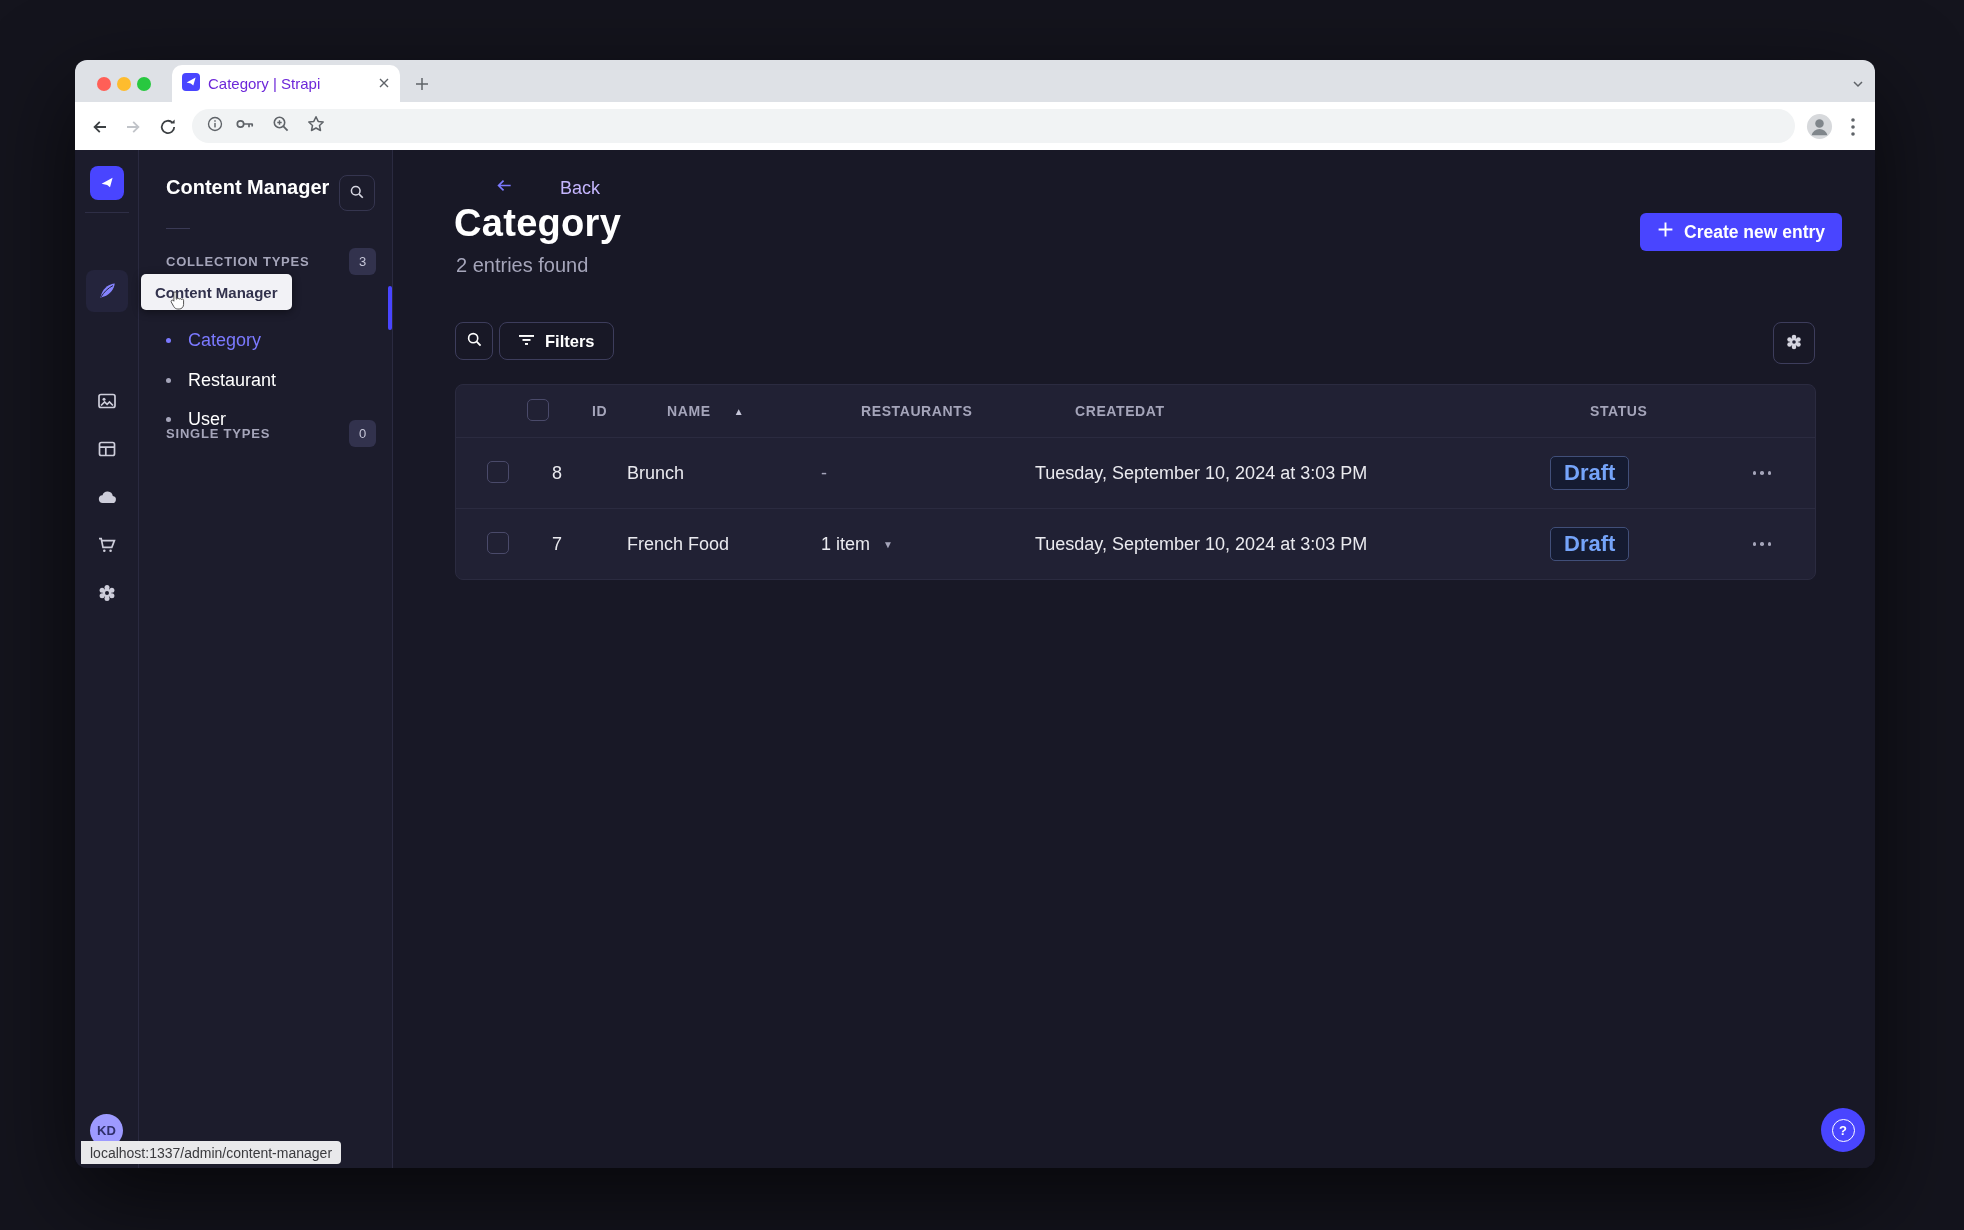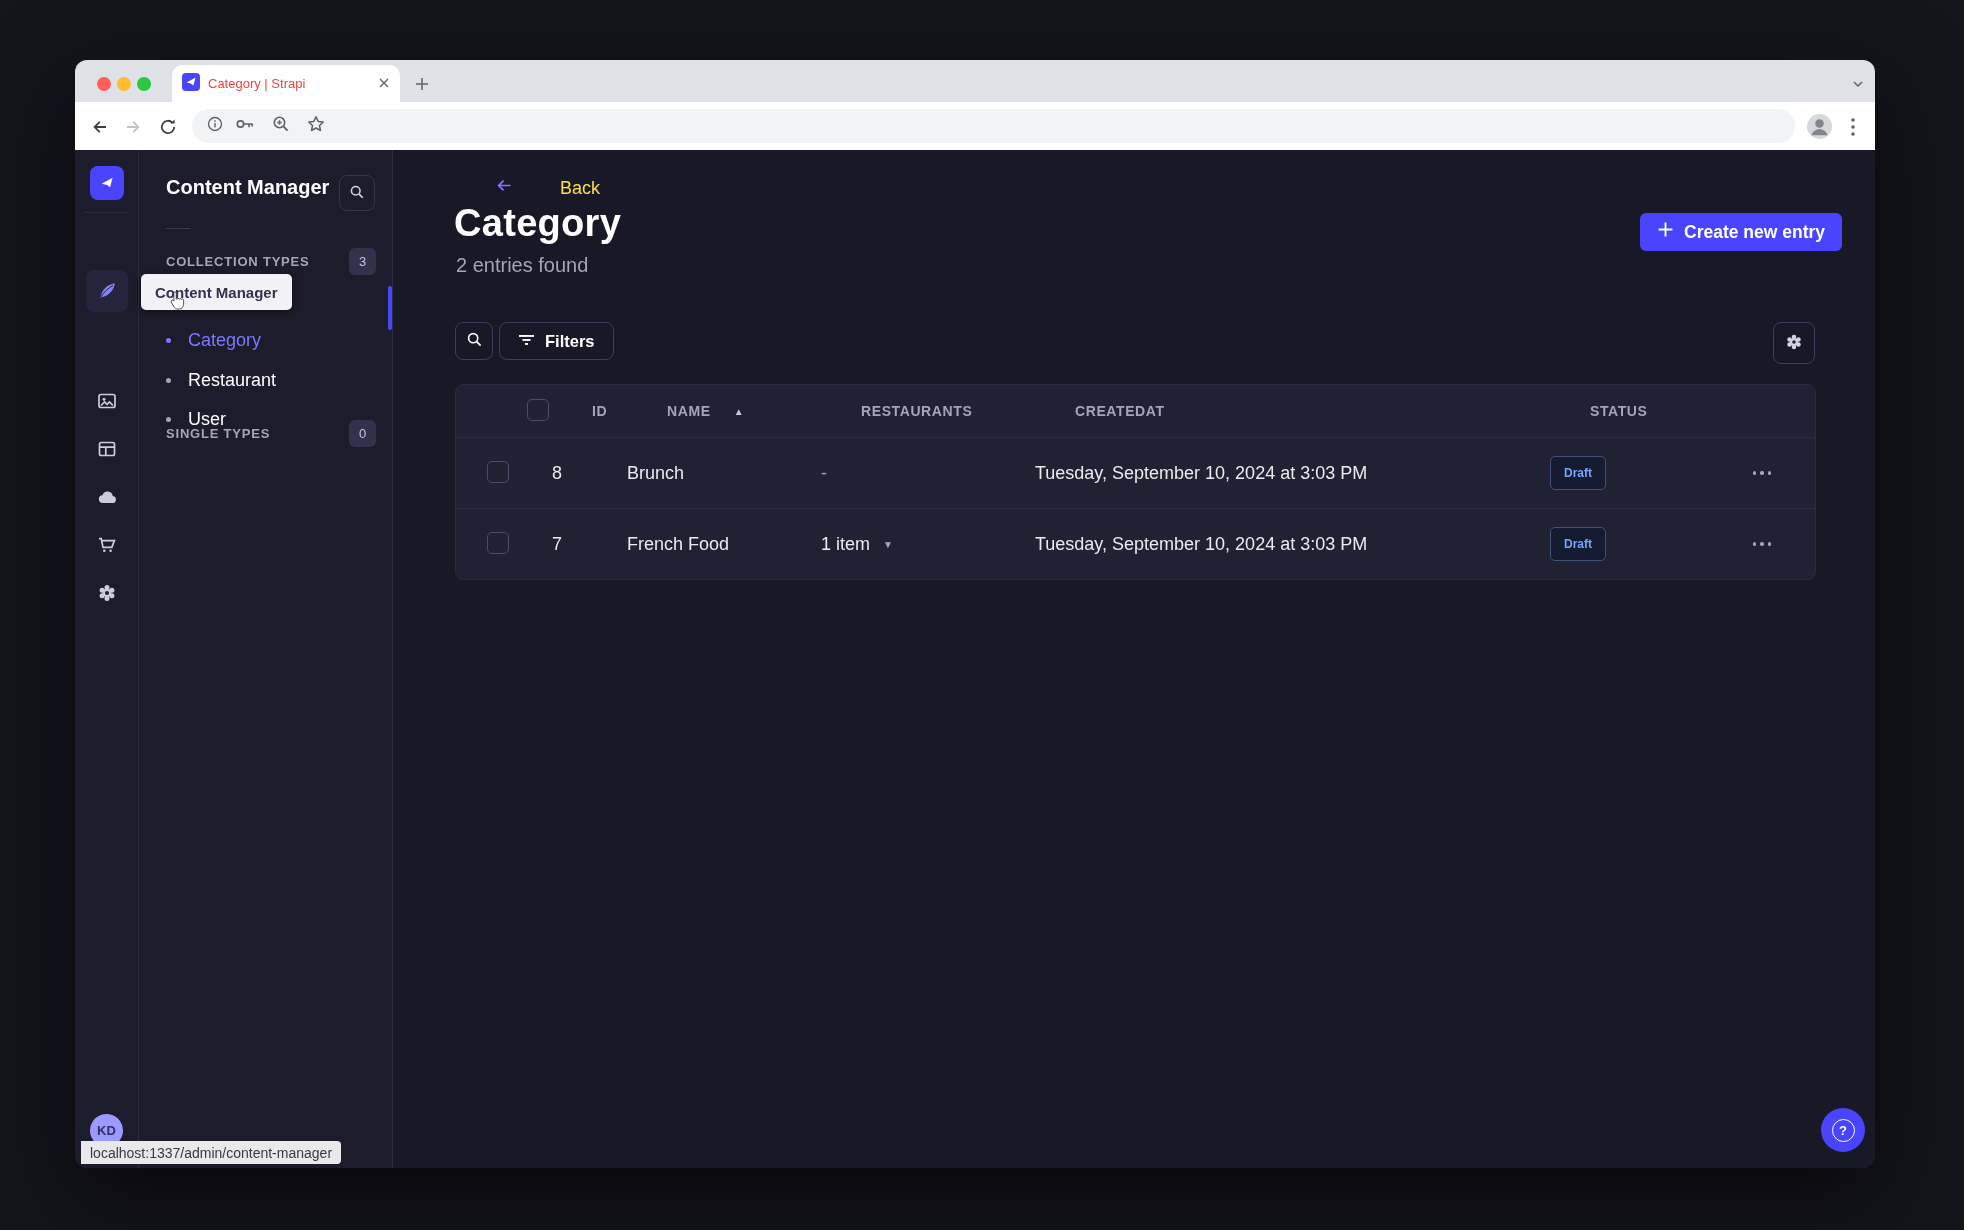--- a/index.html
+++ b/index.html
@@ -9,21 +9,21 @@
             background:#181826; box-shadow:0 30px 90px rgba(0,0,0,.65); }
 
   
   .tabstrip { position:absolute; left:0; top:0; width:100%; height:42px; background:#dee1e6; }
   .tl { position:absolute; top:17px; width:14px; height:14px; border-radius:50%; }
   .tl.red { left:22px; background:#ff5f57; }
   .tl.yellow { left:42px; background:#febc2e; }
   .tl.green { left:62px; background:#28c840; }
   .tab { position:absolute; left:97px; top:5px; width:228px; height:37px; background:#ffffff; border-radius:10px 10px 0 0;
          display:flex; align-items:center; padding:0 10px; gap:8px; }
-  .tab-title { font-size:13px; color:#ef4444; white-space:nowrap; overflow:hidden; flex:1; }
+  .tab-title { font-size:15px; color:#6d28d9; white-space:nowrap; overflow:hidden; flex:1; }
   .newtab { position:absolute; left:334px; top:11px; width:26px; height:26px; display:flex; align-items:center; justify-content:center; border-radius:50%; }
   .strip-chevron { position:absolute; left:1770px; top:11px; width:26px; height:26px; border-radius:50%; display:flex; align-items:center; justify-content:center; }
 
   .toolbar { position:absolute; left:0; top:42px; width:100%; height:48px; background:#ffffff; }
   .navbtn { position:absolute; top:13px; width:24px; height:24px; display:flex; align-items:center; justify-content:center; }
   .urlbar { position:absolute; left:117px; top:7px; width:1603px; height:34px; background:#f1f3f4; border-radius:17px;
             display:flex; align-items:center; padding:0 14px; gap:10px; }
   .url-text { font-size:16.5px; color:#202124; white-space:nowrap; overflow:hidden; flex:1; }
   .pill-icons { display:flex; align-items:center; gap:15px; }
   .chrome-avatar { position:absolute; left:1731px; top:11px; }
@@ -58,21 +58,21 @@
   .sb-item.active .lbl { color:#7b79ff; }
   .sb-item.active .bullet { background:#7b79ff; }
   .active-bar { position:absolute; right:0; top:136px; width:4px; height:44px; background:#4945ff; border-radius:2px; }
   .tooltip { position:absolute; left:2px; top:124px; height:36px; background:#f2f2f6; border-radius:5px; z-index:5;
              display:flex; align-items:center; padding:0 14px; font-size:15px; font-weight:bold; color:#32324d;
              box-shadow:0 2px 8px rgba(0,0,0,.45); white-space:nowrap; }
   .cursor { position:absolute; left:18px; top:140px; z-index:6; }
 
   
   .back { position:absolute; left:66px; top:26px; display:flex; align-items:center; gap:10px; }
-  .back span { font-size:18px; color:#fde047;margin-left:36px; }
+  .back span { font-size:18px; color:#c4b5fd;margin-left:36px; }
   .page-title { position:absolute; left:61px; top:52px; font-size:38px; font-weight:bold; color:#ffffff; letter-spacing:.3px; }
   .subtitle { position:absolute; left:63px; top:104px; font-size:20px; color:#a5a5ba; }
   .create-btn { position:absolute; left:1247px; top:63px; height:38px; padding:0 17px; background:#4945ff; border:none; border-radius:6px;
                 display:flex; align-items:center; gap:10px; color:#ffffff; font-size:17.5px; font-weight:bold; font-family:inherit; }
   .sq-btn { position:absolute; width:38px; height:38px; border:1px solid #3d3d5c; border-radius:8px; background:transparent;
             display:flex; align-items:center; justify-content:center; }
   .filters-btn { position:absolute; left:106px; top:172px; height:38px; padding:0 18px; border:1px solid #3d3d5c; border-radius:8px;
                  background:transparent; display:flex; align-items:center; gap:10px; color:#ffffff; font-size:16.5px; font-weight:bold; font-family:inherit; }
 
   .table { position:absolute; left:62px; top:234px; width:1361px; background:#212134; border:1px solid #2b2b40; border-radius:8px; }
@@ -81,21 +81,21 @@
   .tbody-row { height:71px; border-top:1px solid #2b2b40; }
   .th { font-size:14px; font-weight:bold; letter-spacing:.6px; color:#a5a5ba; }
   .cell { font-size:18px; color:#eaeaef; }
   .cell.dim { color:#a5a5ba; }
   .checkbox { width:22px; height:22px; border:1px solid #4a4a6a; border-radius:5px; margin-left:31px; background:transparent; }
   .name-h { display:flex; align-items:center; gap:23px; }
   .sort-ic { font-size:10px; color:#c6c6d8; }
   .items-cell { display:flex; align-items:center; gap:13px; }
   .chev { font-size:10px; color:#a5a5ba; }
   .status-badge { display:inline-flex; align-items:center; height:34px; padding:0 13px; background:#151b31; border:1px solid #414f79;
-                  border-radius:5px; color:#75a4f9; font-size:12px; font-weight:bold; }
+                  border-radius:5px; color:#75a4f9; font-size:22px; font-weight:bold; }
   .dots-btn { width:34px; height:28px; border:none; background:transparent; display:flex; align-items:center; justify-content:center; gap:4px; margin-left:4px; }
   .dots-btn i { width:3.5px; height:3.5px; border-radius:50%; background:#a5a5ba; }
 
   .help-btn { position:absolute; left:1746px; top:1048px; width:44px; height:44px; border-radius:50%; background:#4945ff; border:none;
               display:flex; align-items:center; justify-content:center; }
   .help-ring { width:23px; height:23px; border:1.8px solid #ffffff; border-radius:50%; display:flex; align-items:center; justify-content:center;
                color:#ffffff; font-size:13px; font-weight:bold; }
   .statusbar { position:absolute; left:6px; bottom:4px; height:23px; background:#e9e9eb; border-radius:0 4px 4px 0;
                display:flex; align-items:center; padding:0 9px; font-size:14px; color:#3a3a3e; white-space:nowrap; }
 </style>

